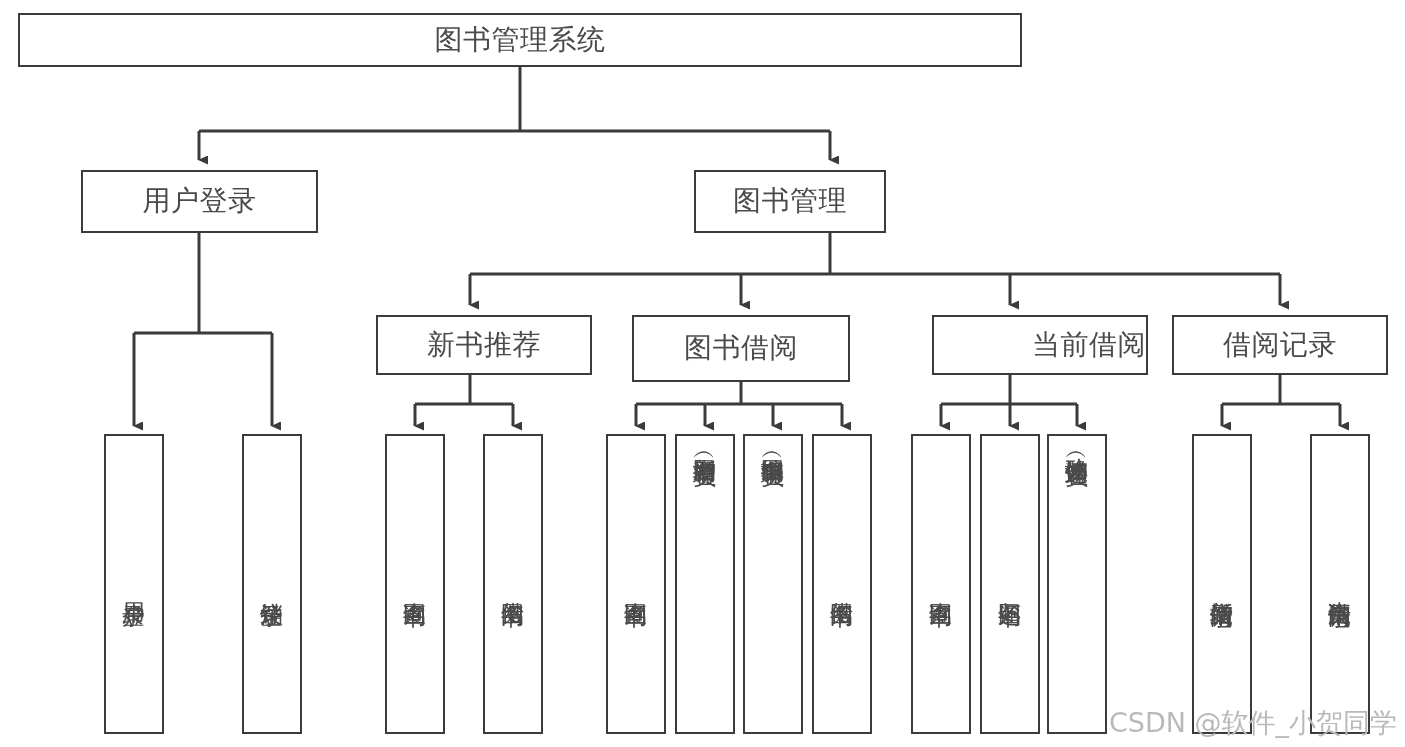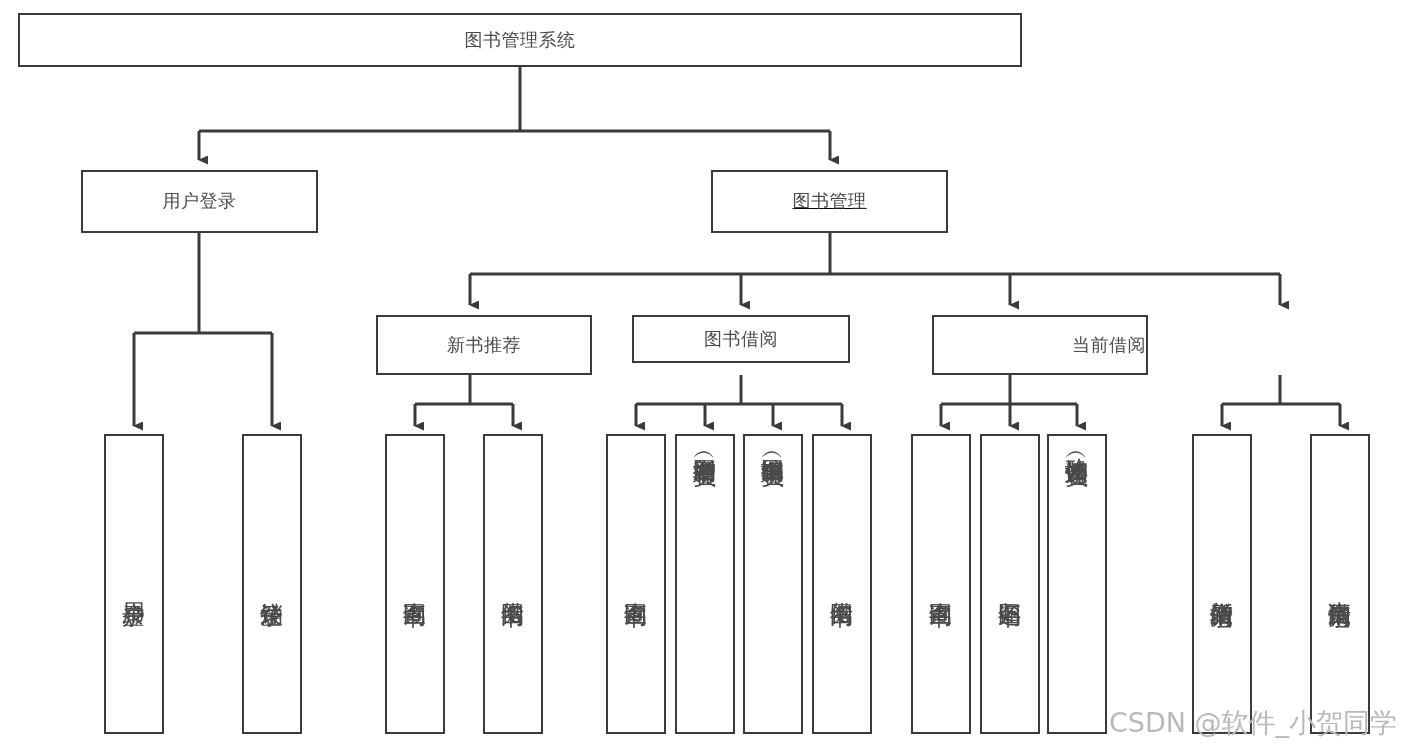--- a/index.html
+++ b/index.html
@@ -32,21 +32,21 @@
     box-sizing: border-box;
     background: #ffffff;
     border: 2px solid #3b3b3b;
     display: flex;
     align-items: center;
     justify-content: center;
     z-index: 2;
   }
   .node-label {
     color: #4a4a4a;
-    font-size: 18px;
+    font-size: 28px;
     line-height: 1.15;
     letter-spacing: 0.5px;
     white-space: nowrap;
   }
   .node.leaf {
     align-items: flex-start;
     justify-content: center;
     padding-top: 4px;
   }
   .node.leaf .node-label {
@@ -129,36 +129,39 @@
   </svg>
 
   <div class="node" style="left:18px; top:13px; width:1004px; height:54px;">
     <span class="node-label">图书管理系统</span>
   </div>
 
   <div class="node" style="left:81px; top:170px; width:237px; height:63px;">
     <span class="node-label">用户登录</span>
   </div>
 
-  <div class="node" style="left:711px; top:170px; width:237px; height:63px;text-decoration:underline;">
+  <div class="node" style="left:694px; top:170px; width:192px; height:63px;">
     <span class="node-label">图书管理</span>
   </div>
 
   <div class="node" style="left:362px; top:315px; width:216px; height:60px;margin-left:14px;">
     <span class="node-label">新书推荐</span>
   </div>
 
-  <div class="node" style="left:632px; top:315px; width:218px; height:48px;justify-content:center;">
+  <div class="node" style="left:632px; top:315px; width:218px; height:67px;justify-content:center;">
     <span class="node-label">图书借阅</span>
   </div>
 
   <div class="node" style="left:932px; top:315px; width:216px; height:60px;justify-content:flex-end;">
     <span class="node-label">当前借阅</span>
   </div>
 
+  <div class="node" style="left:1172px; top:315px; width:216px; height:60px;">
+    <span class="node-label">借阅记录</span>
+  </div>
 
   <div class="node leaf center" style="left:104px; top:434px; width:60px; height:300px;">
     <span class="node-label">用户登录</span>
   </div>
   <div class="node leaf center" style="left:242px; top:434px; width:60px; height:300px;">
     <span class="node-label">注销登录</span>
   </div>
 
   <div class="node leaf center" style="left:385px; top:434px; width:60px; height:300px;">
     <span class="node-label">查询图书</span>

